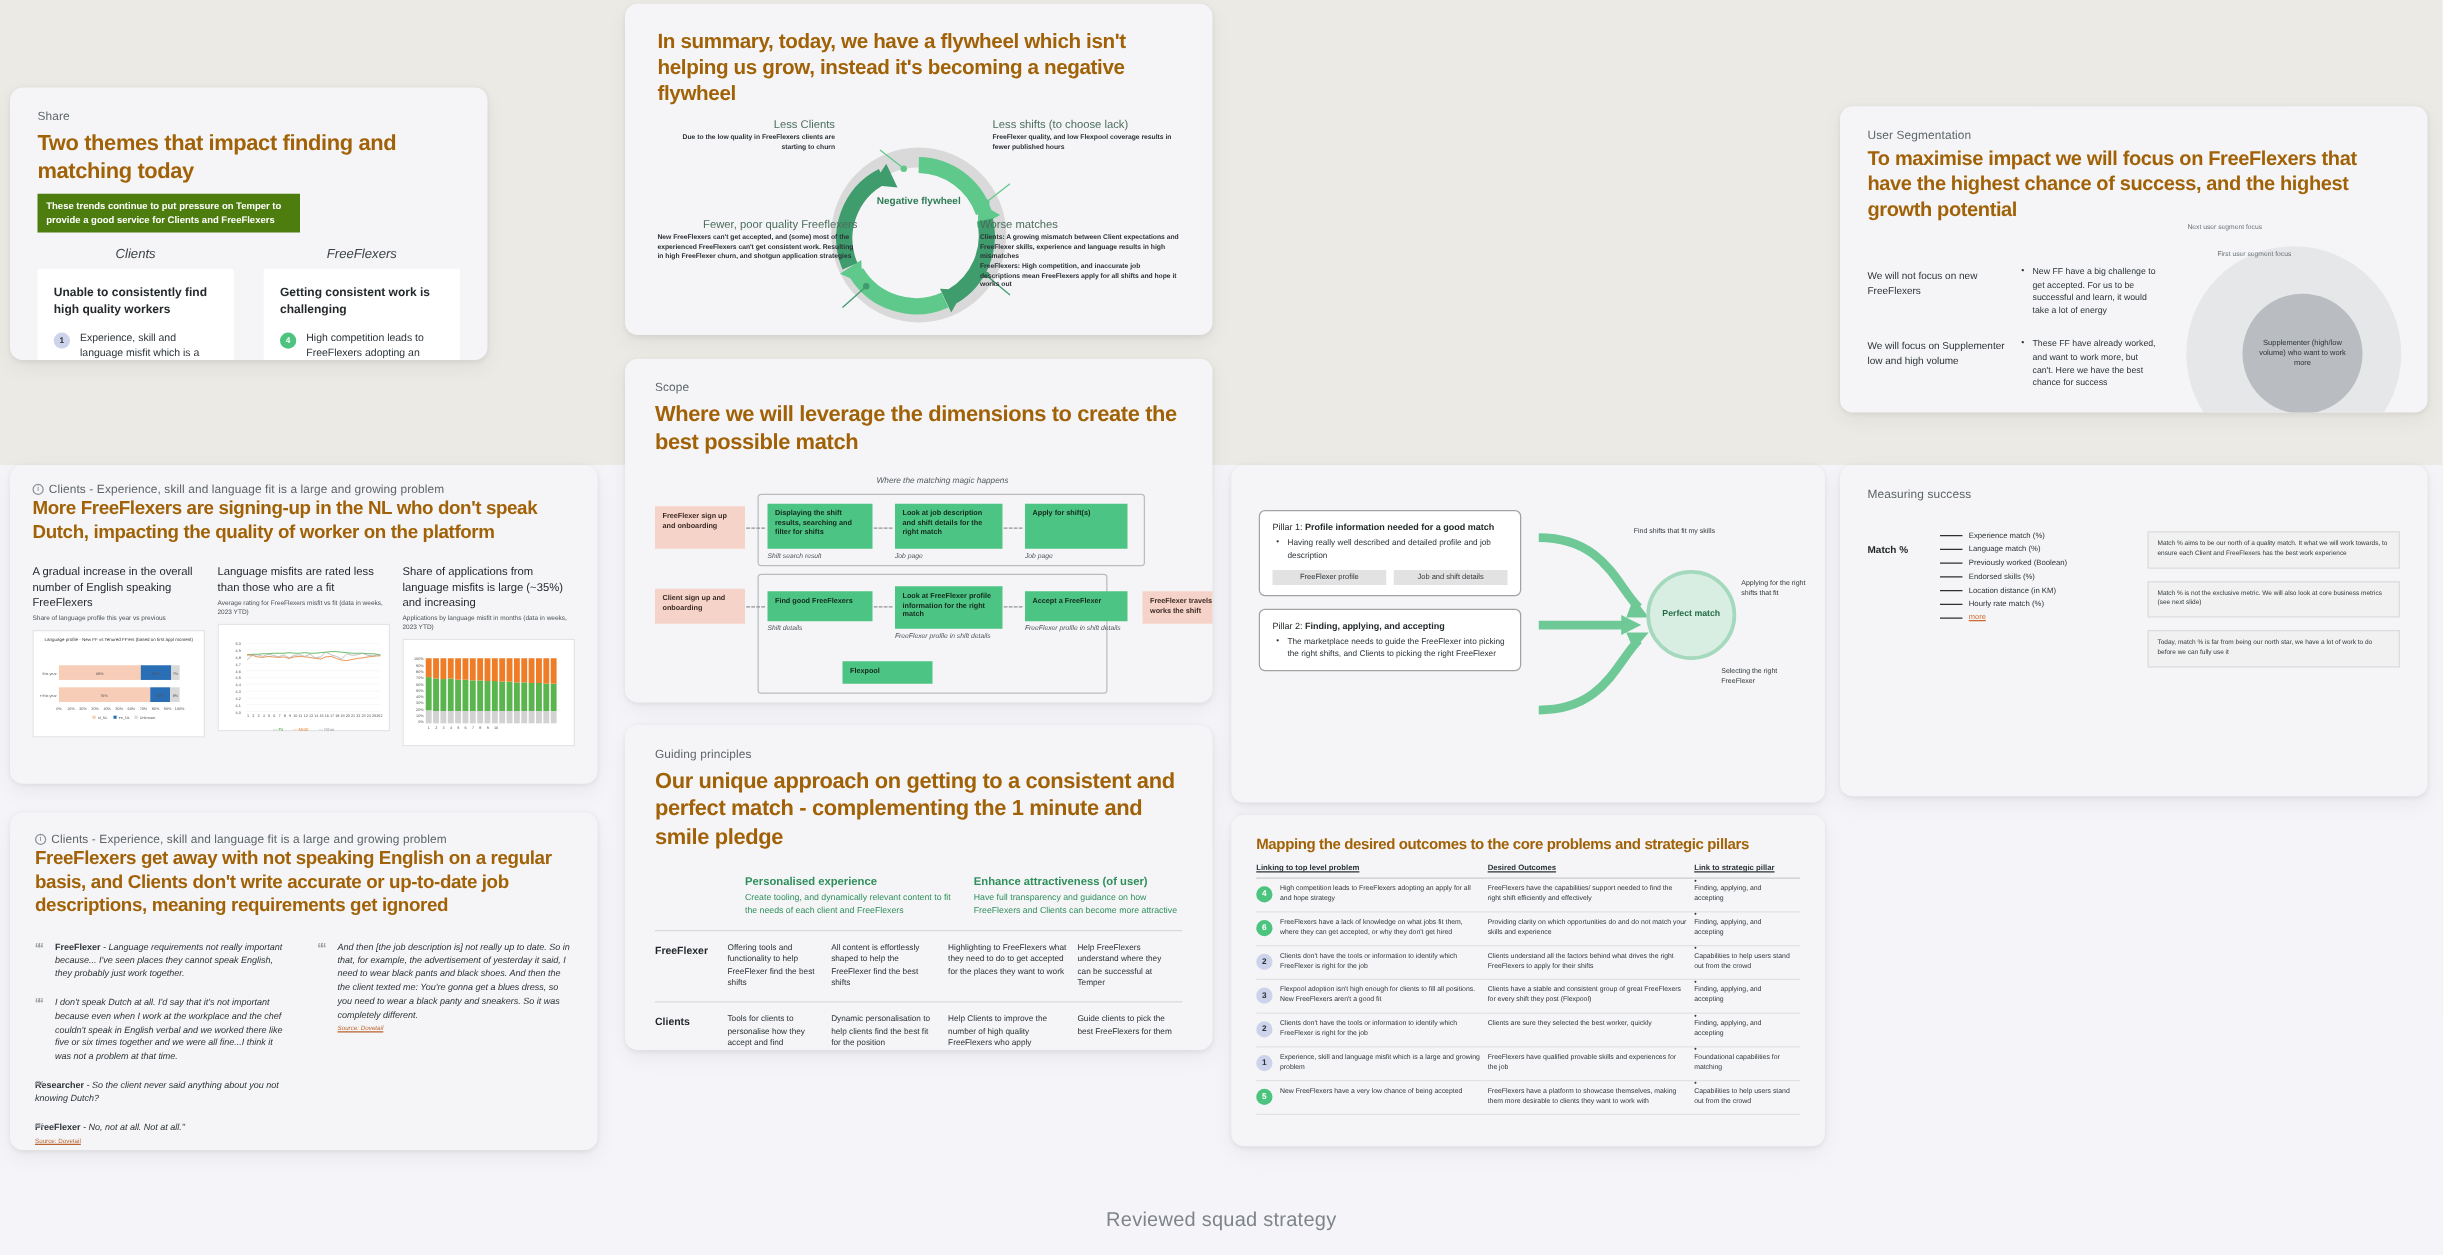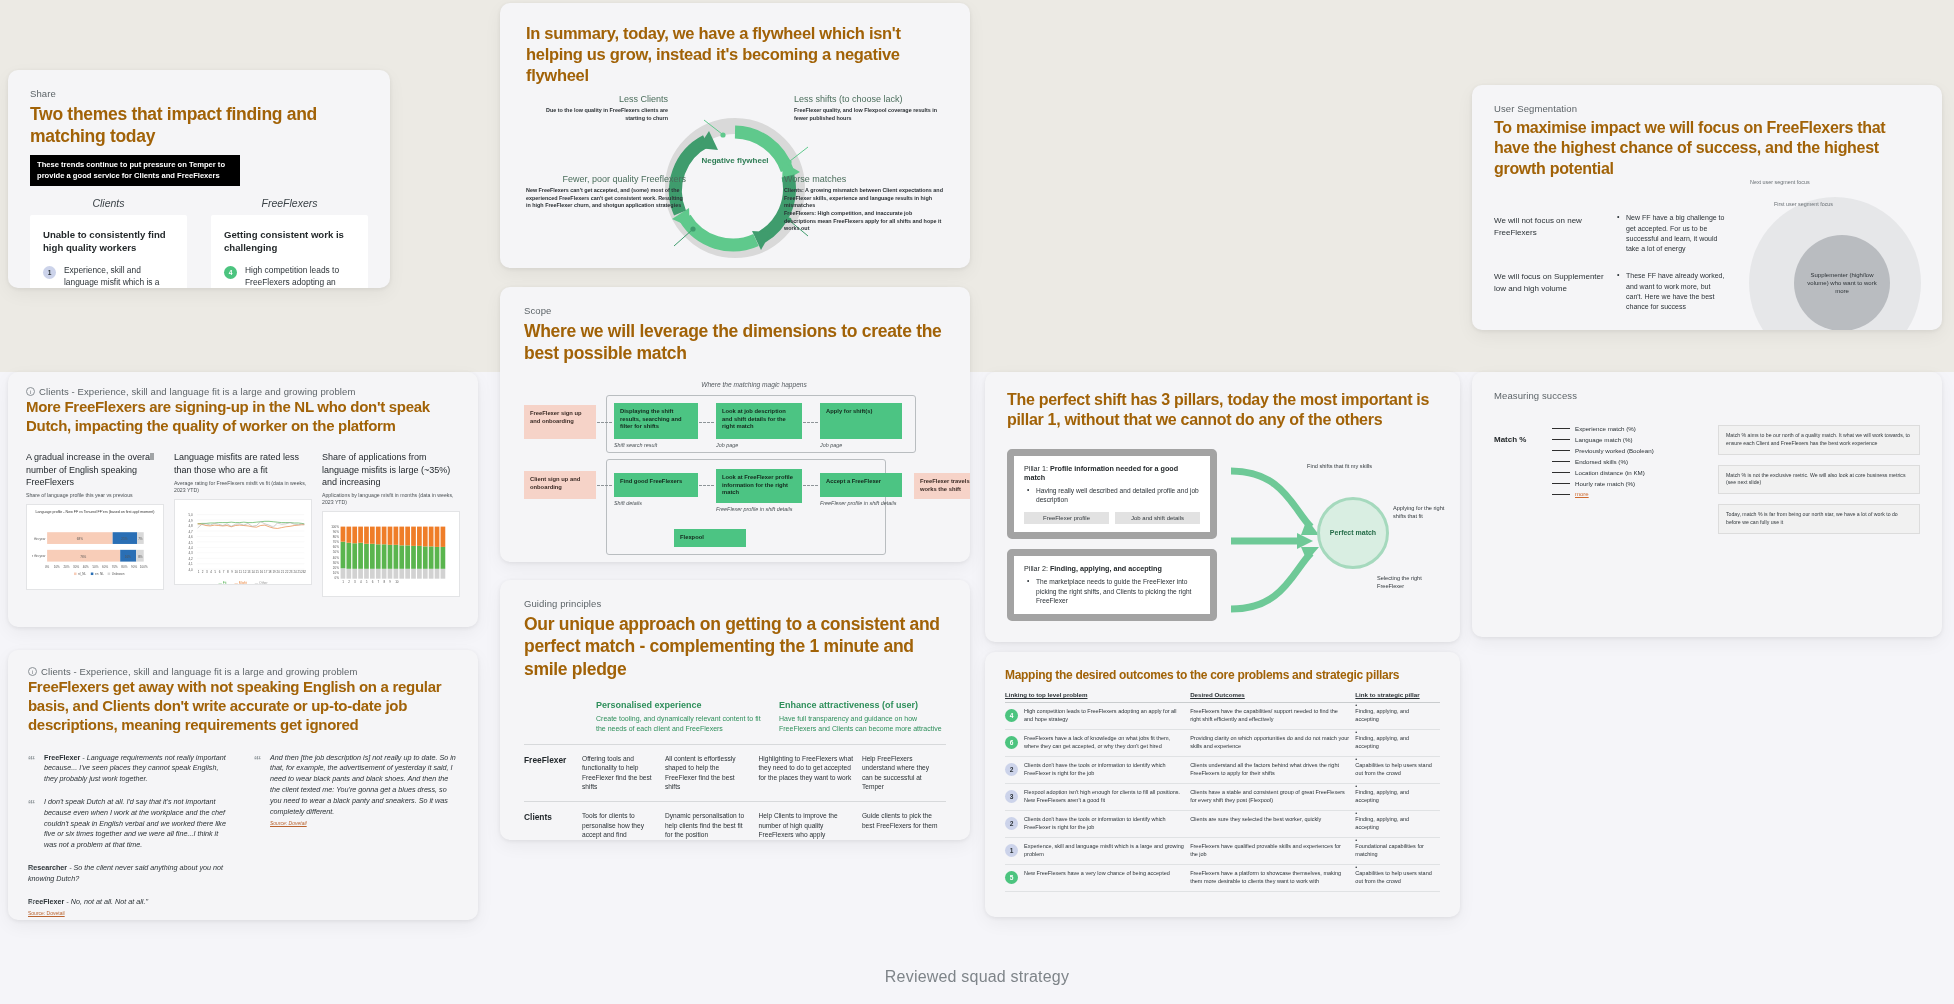--- a/index.html
+++ b/index.html
@@ -30,21 +30,21 @@
     display:inline-block; width:9px;height:9px;border:1px solid #8b9196;border-radius:50%;
     font-size:6px; line-height:8px; text-align:center; color:#6b7175; margin-right:4px;
     vertical-align:1px;
   }
   .title {
     font-size: 17.5px; font-weight: 600; letter-spacing: -0.3px;
     line-height: 1.28; color: #a16207;
   }
 
   .tag-grey {
-    display:inline-block; background:#000000; color:#fff; font-size:7.6px; line-height:1.5;
+    display:inline-block; background:#4d7c0f; color:#fff; font-size:7.6px; line-height:1.5;
     padding:4px 7px; margin-top:7px; font-weight:600; max-width: 210px;
   }
 
   
   .col-head { text-align:center; font-style: italic; font-size: 10.5px; color:#3b4247; margin-bottom:6px;}
   .white-panel { background:#fff; border-radius:2px; padding:14px 13px; }
   .panel-h { font-size:9.6px; font-weight:700; line-height:1.35; margin-bottom:11px; }
   .num-row { display:flex; gap:8px; margin-bottom:10px; }
   .num {
     width:13px;height:13px;border-radius:50%; flex:0 0 13px;
@@ -73,21 +73,21 @@
   .farrow { position:absolute; border-top:1px dashed #8e9498; }
 
   
   .gp-h { font-size:9px; font-weight:700; color:#2e8f5b; }
   .gp-sub { font-size:7px; color:#2e8f5b; line-height:1.4; margin-top:4px;}
   .gp-tbl { width:100%; border-collapse:collapse; margin-top:10px; }
   .gp-tbl td { vertical-align:top; padding:9px 7px 9px 0; border-top:1px solid #d7d9db; font-size:6.6px; line-height:1.45; color:#2b3236;}
   .gp-tbl td.lbl { font-size:8.4px; font-weight:600; width:58px; color:#1f2529;}
 
   
-  .pillar { background:#fff; border:7px solid #a3a3a3; border-radius:5px; padding:8px 10px; }
+  .pillar { background:#fff; border:1px solid #a3a3a3; border-radius:5px; padding:8px 10px; }
   .pillar-t { font-size:7.2px; }
   .pillar-t b { font-weight:700; }
   .pillar-li { font-size:6.6px; line-height:1.45; margin-top:4px; padding-left:12px; position:relative; color:#2c3338;}
   .pillar-li::before { content:"•"; position:absolute; left:3px; top:-1px; }
   .chip-row { display:flex; gap:6px; margin-top:7px; }
   .chip { background:#e2e2e2; font-size:6px; padding:3px 0; text-align:center; flex:1; color:#33393d;}
   .pm-circle {
     position:absolute; border-radius:50%; background:#d9eee2; border:3px solid #a5d9bd;
     display:flex; align-items:center; justify-content:center; text-align:center;
     font-size:7px; font-weight:700; color:#246b47; line-height:1.3;
@@ -281,21 +281,20 @@
         <td>Tools for clients to personalise how they accept and find FreeFlexers</td>
         <td>Dynamic personalisation to help clients find the best fit for the position</td>
         <td>Help Clients to improve the number of high quality FreeFlexers who apply</td>
         <td>Guide clients to pick the best FreeFlexers for them</td>
       </tr>
     </tbody>
       </table>
   </div>
 
   <div class="card" style="left:985px; top:372px; width:475px; height:270px; padding:18px 22px;">
-    <div class="title" style="font-size:16px;">The perfect shift has 3 pillars, today the most important is pillar 1, without that we cannot do any of the others</div>
     <div style="position:relative; margin-top:18px; height:185px;">
       <div style="width:210px;">
         <div class="pillar" style="margin-bottom:10px;">
           <div class="pillar-t">
             <span>Pillar 1:</span>
             <b>Profile information needed for a good match</b>
           </div>
           <div class="pillar-li">Having really well described and detailed profile and job description</div>
           <div class="chip-row">
             <div class="chip">FreeFlexer profile</div>

